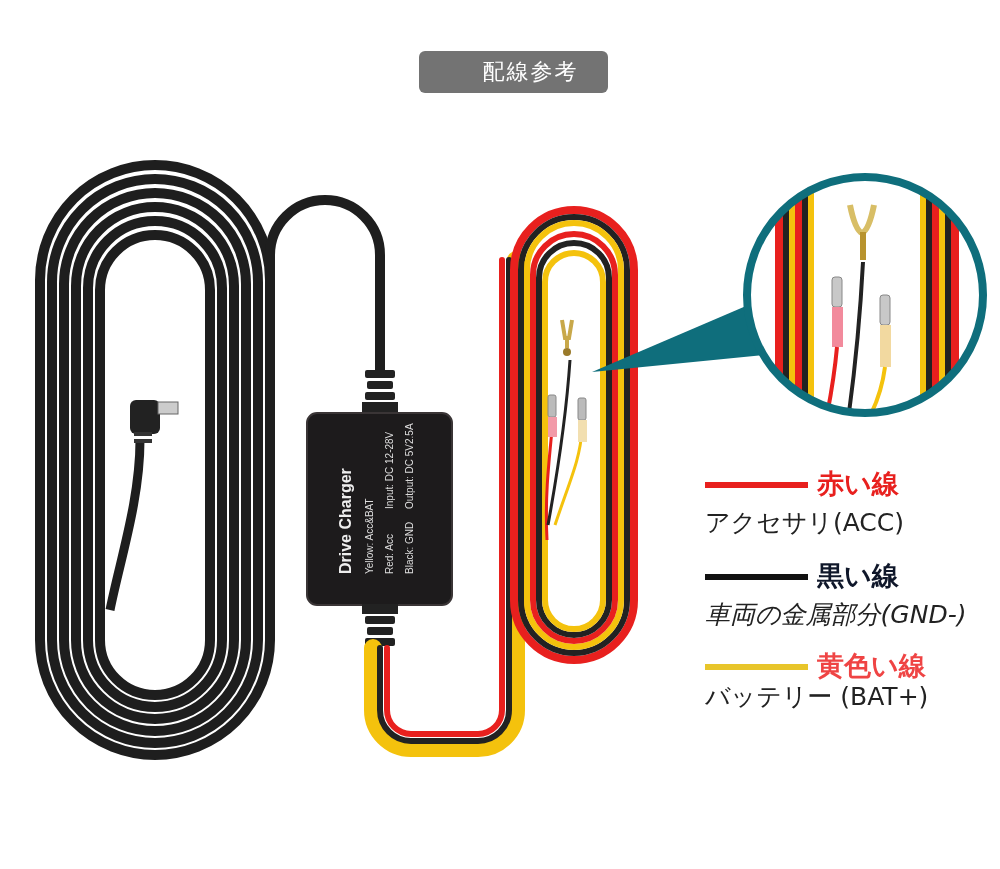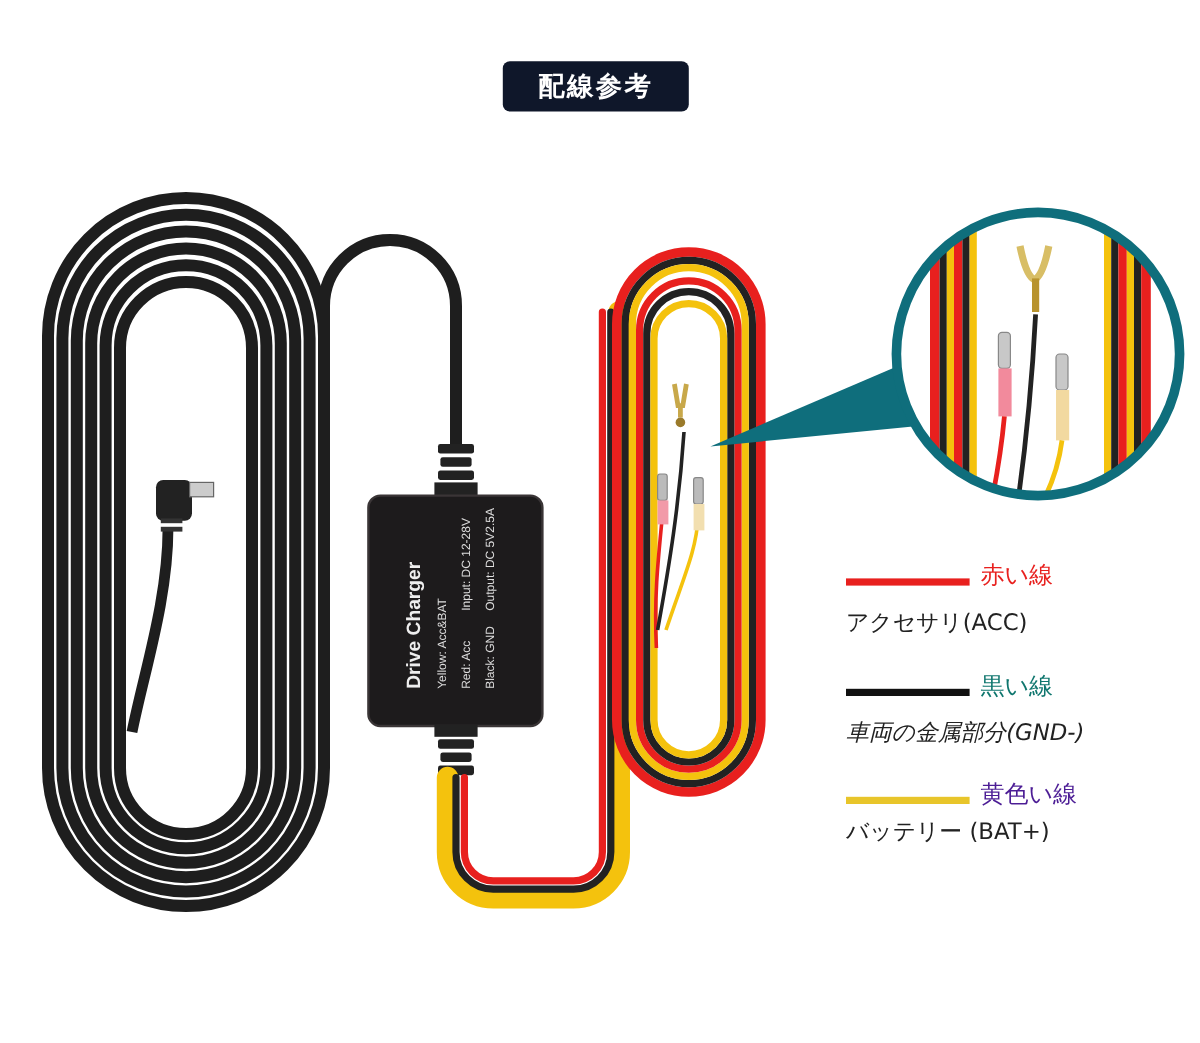--- a/index.html
+++ b/index.html
@@ -1,37 +1,37 @@
 <!DOCTYPE html>
 <html><head>
 <meta charset="utf-8">
 <style>
   html, body { margin: 0; padding: 0; background: #ffffff; }
   body { width: 1000px; height: 869px; position: relative; overflow: hidden; font-family: "DejaVu Sans", "Liberation Sans", sans-serif; }
   .title-badge {
     position: absolute; left: 419px; top: 51px; width: 155px; height: 42px;
-    background: #0f172a; border-radius: 6px; color: #fff;
-    font-size: 22px; font-weight: bold; letter-spacing: 2px;
-    display: flex; align-items: center; justify-content: center;
+    background: #737373; border-radius: 6px; color: #fff;
+    font-size: 22px; font-weight: normal; letter-spacing: 2px;
+    display: flex; align-items: center; justify-content: center; padding-left: 34px;
   }
   svg.art { position: absolute; left: 0; top: 0; }
   .charger-text {
     position: absolute; left: 312px; top: 418px; width: 138px; height: 186px;
   }
   .charger-text .rot {
     position: absolute; left: 0; top: 0; width: 186px; height: 138px;
     transform-origin: 0 0; transform: translate(0px, 186px) rotate(-90deg);
     color: #ddd; font-family: "Liberation Sans", sans-serif;
   }
   .rot .brand { position: absolute; left: 30px; top: 25px; font-size: 16px; font-weight: bold; color: #eee; }
   .rot .l1 { position: absolute; font-size: 10px; white-space: nowrap; }
   .legend { position: absolute; left: 705px; font-family: "DejaVu Sans", sans-serif; }
   .legend .line { position: absolute; left: 0; width: 103px; height: 6px; }
-  .legend .name { position: absolute; left: 112px; font-size: 20px; font-weight: normal; white-space: nowrap; }
-  .legend .desc { position: absolute; left: 0; font-size: 19px; color: #222; white-space: nowrap; text-align: center; }
+  .legend .name { position: absolute; left: 112px; font-size: 27px; font-weight: bold; white-space: nowrap; }
+  .legend .desc { position: absolute; left: 0; font-size: 25px; color: #222; white-space: nowrap; text-align: center; }
 </style>
 </head>
 <body>
 
 <div class="title-badge">配線参考</div>
 
 <svg class="art" width="1000" height="869" viewBox="0 0 1000 869">
 
   <g fill="none" stroke="#1e1e1e" stroke-linecap="round">
     <path d="M 40 640 L 40 280 A 115 115 0 0 1 270 280 L 270 640 A 115 115 0 0 1 40 640 Z" stroke-width="10"></path>
@@ -140,20 +140,20 @@
   </div>
 </div>
 
 <div class="legend" style="top:468px;">
   <div class="line" style="top:14px; background:#e8201e;"></div>
   <div class="name" style="top:-2px; color:#e8201e;">赤い線</div>
   <div class="desc" style="top:38px;">アクセサリ(ACC)</div>
 </div>
 <div class="legend" style="top:560px;">
   <div class="line" style="top:14px; background:#111;"></div>
-  <div class="name" style="top:-2px; color:#0f766e;">黒い線</div>
+  <div class="name" style="top:-2px; color:#0f172a;">黒い線</div>
   <div class="desc" style="top:38px;font-style:italic;">車両の金属部分(GND-)</div>
 </div>
 <div class="legend" style="top:650px;">
   <div class="line" style="top:14px; background:#e8c52a;"></div>
-  <div class="name" style="top:-2px; color:#4c1d95;">黄色い線</div>
+  <div class="name" style="top:-2px; color:#ef4444;">黄色い線</div>
   <div class="desc" style="top:30px;">バッテリー (BAT+)</div>
 </div>
 
 </body></html>

